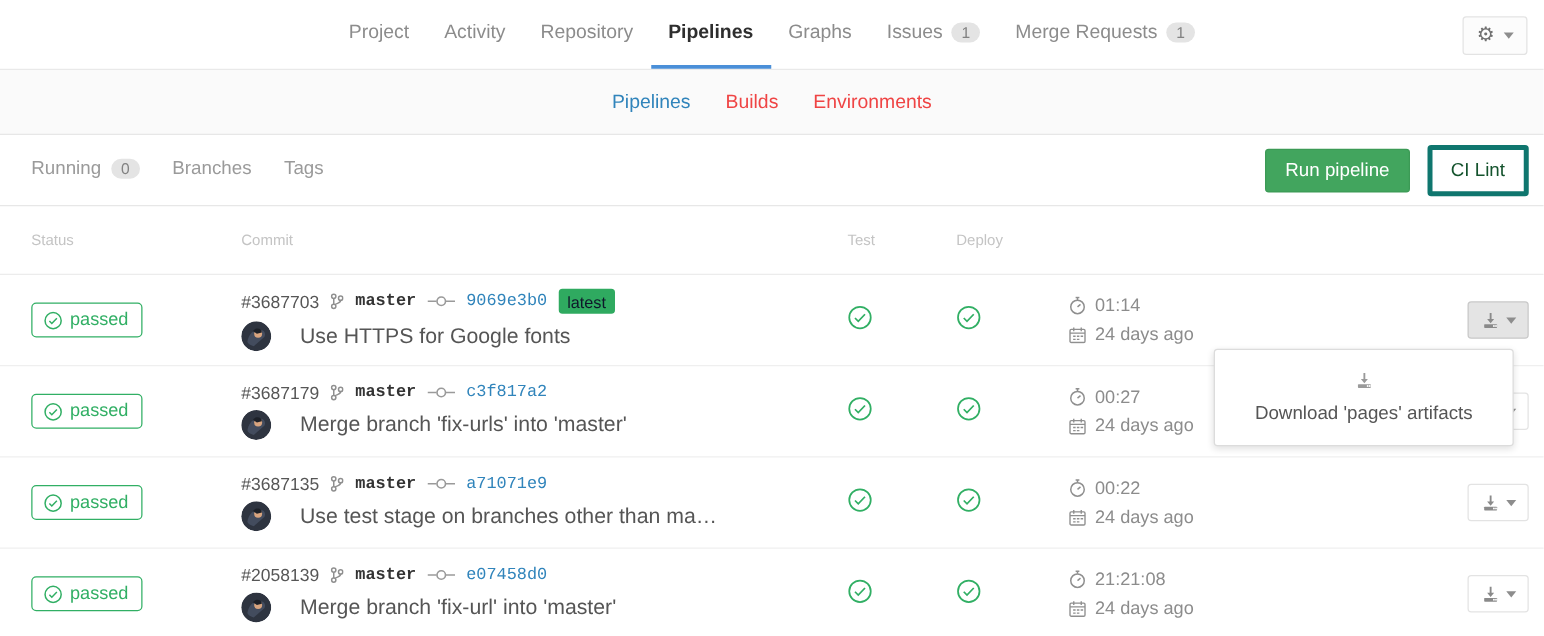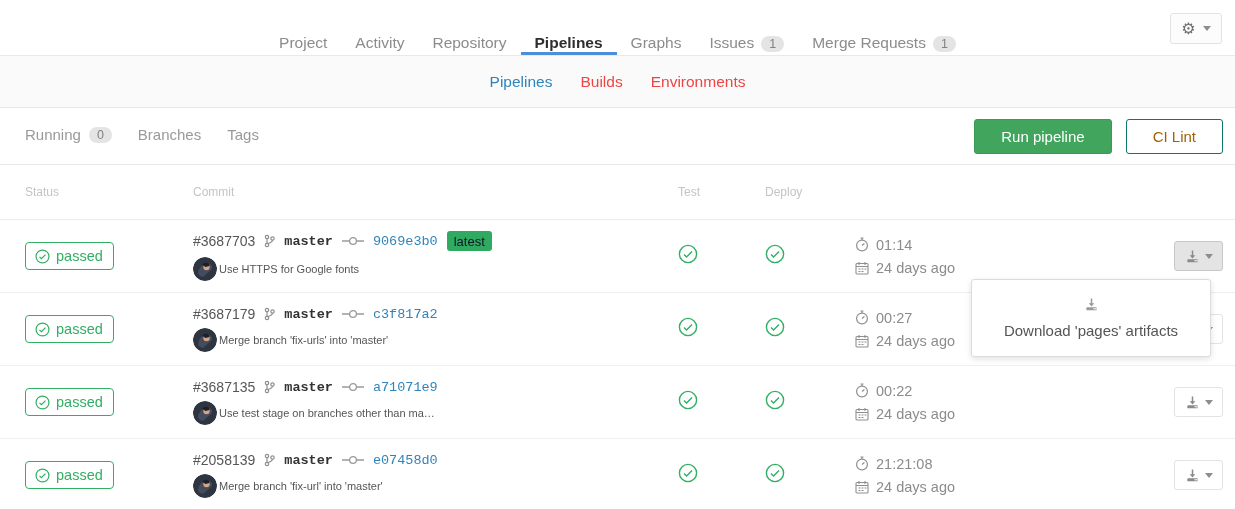--- a/index.html
+++ b/index.html
@@ -6,61 +6,61 @@
   html,body { margin:0; padding:0; }
   body {
     width:1235px; height:509px; overflow:hidden; position:relative;
     background:#fff; color:#333;
     font-family:"Liberation Sans", sans-serif;
   }
 
   
   .topnav { height:56px; border-bottom:1px solid #e9e9e9; display:flex; align-items:stretch; justify-content:center; position:relative; }
   .topnav-links { display:flex; }
-  .topnav-link { display:flex; align-items:flex-end; gap:7px; padding:0 14px; font-size:15.5px; color:#8c8c8c; cursor:pointer; border-bottom:3px solid transparent; }
+  .topnav-link { display:flex; align-items:center; gap:7px; padding:0 14px; font-size:15.5px; color:#8c8c8c; cursor:pointer; border-bottom:3px solid transparent; }
   .topnav-link.active { color:#2e2e2e; font-weight:700; border-bottom-color:#4a8fd8; }
   .pill { background:#e4e4e4; color:#828282; border-radius:10px; padding:1px 8px; font-size:12.5px; font-weight:400; }
   .gear-btn { position:absolute; right:13px; top:13px; width:52px; height:31px; border:1px solid #e3e3e3; border-radius:3px; background:#fcfcfc; display:flex; align-items:center; justify-content:center; gap:7px; cursor:pointer; }
   .gear-glyph { font-size:16px; color:#707070; line-height:1; }
   .caret { width:0; height:0; border-left:4px solid transparent; border-right:4px solid transparent; border-top:5px solid #8d8d8d; display:inline-block; }
 
   
   .subnav { height:52px; background:#fafafa; border-bottom:1px solid #e7e7e7; display:flex; align-items:center; justify-content:center; }
   .subnav-link { padding:0 14px; font-size:15.5px; color:#ef4444; cursor:pointer; }
   .subnav-link.active { color:#3084bb; }
 
   
   .toolbar { height:57px; display:flex; align-items:stretch; padding:0 12px; border-bottom:1px solid #e7e7e7; }
   .filter-tabs { display:flex; }
   .filter-tab { display:flex; align-items:center; gap:8px; padding:0 13px; font-size:15px; color:#9a9a9a; cursor:pointer; border-bottom:3px solid transparent; }
   .filter-tab.active { color:#2e2e2e; font-weight:700; border-bottom-color:#4a8fd8; }
   .toolbar-actions { margin-left:auto; display:flex; align-items:center; gap:14px; }
-  .btn { font-size:15px; border-radius:3px; padding:8px 26px; cursor:pointer; font-family:"Liberation Sans",sans-serif; }
+  .btn { font-size:15px; border-radius:3px; padding:8px 15px; cursor:pointer; font-family:"Liberation Sans",sans-serif; }
   .btn-green { background:#42a55e; border:1px solid #3c9a56; color:#fff; }
-  .btn-white { background:#fff; border:1px solid #0f766e; color:#a16207; }
+  .btn-white { background:#fff; border:4px solid #0f766e; color:#14532d; }
 
   
   .table-header { display:flex; align-items:center; height:55px; padding:0 12px; color:#c4c4c4; font-size:12px; border-bottom:1px solid #ececec; }
   .col-status { width:181px; padding-left:13px; }
   .col-commit { width:485px; }
   .col-test { width:87px; }
   .col-deploy { width:90px; }
   .col-time { width:160px; }
   .col-actions { flex:1; display:flex; justify-content:flex-end; }
 
   .pipeline-row { display:flex; align-items:center; height:73px; padding:0 12px; border-bottom:1px solid #efefef; }
 
   .ci-badge { display:inline-flex; align-items:center; gap:6px; border:1px solid #31af64; color:#31af64; border-radius:4px; padding:5px 10px 5px 9px; font-size:14.5px; cursor:pointer; background:#fff; }
 
   .commit-line1 { display:flex; align-items:center; gap:9px; font-size:14px; color:#565656; }
   .mono { font-family:"Liberation Mono","DejaVu Sans Mono",monospace; }
   .branch-name { font-weight:700; color:#333; font-size:13.5px; cursor:pointer; }
   .sha-link { color:#3084bb; font-size:13.5px; cursor:pointer; }
   .latest-badge { background:#2faa60; color:#0f172a; border-radius:3px; padding:2.5px 7px; font-size:13px;text-align:right; }
-  .commit-line2 { display:flex; align-items:center; gap:2px; margin-top:6px; color:#555; font-size:11px;text-align:center; }
+  .commit-line2 { display:flex; align-items:center; gap:23px; margin-top:6px; color:#555; font-size:17px;text-align:center; }
   .commit-msg { cursor:pointer; white-space:nowrap; overflow:hidden; text-overflow:ellipsis; max-width:420px; }
   .avatar { width:24px; height:24px; border-radius:50%; flex:0 0 24px; }
 
   .mini-check { cursor:pointer; display:inline-block; }
 
   .time-cell { font-size:14.5px; color:#8c8c8c; }
   .time-line { display:flex; align-items:center; gap:7px; }
   .time-line + .time-line { margin-top:7px; }
 
   .artifact-btn { width:49px; height:30px; border:1px solid #e3e3e3; border-radius:3px; background:#fff; display:flex; align-items:center; justify-content:center; gap:5px; cursor:pointer; }

